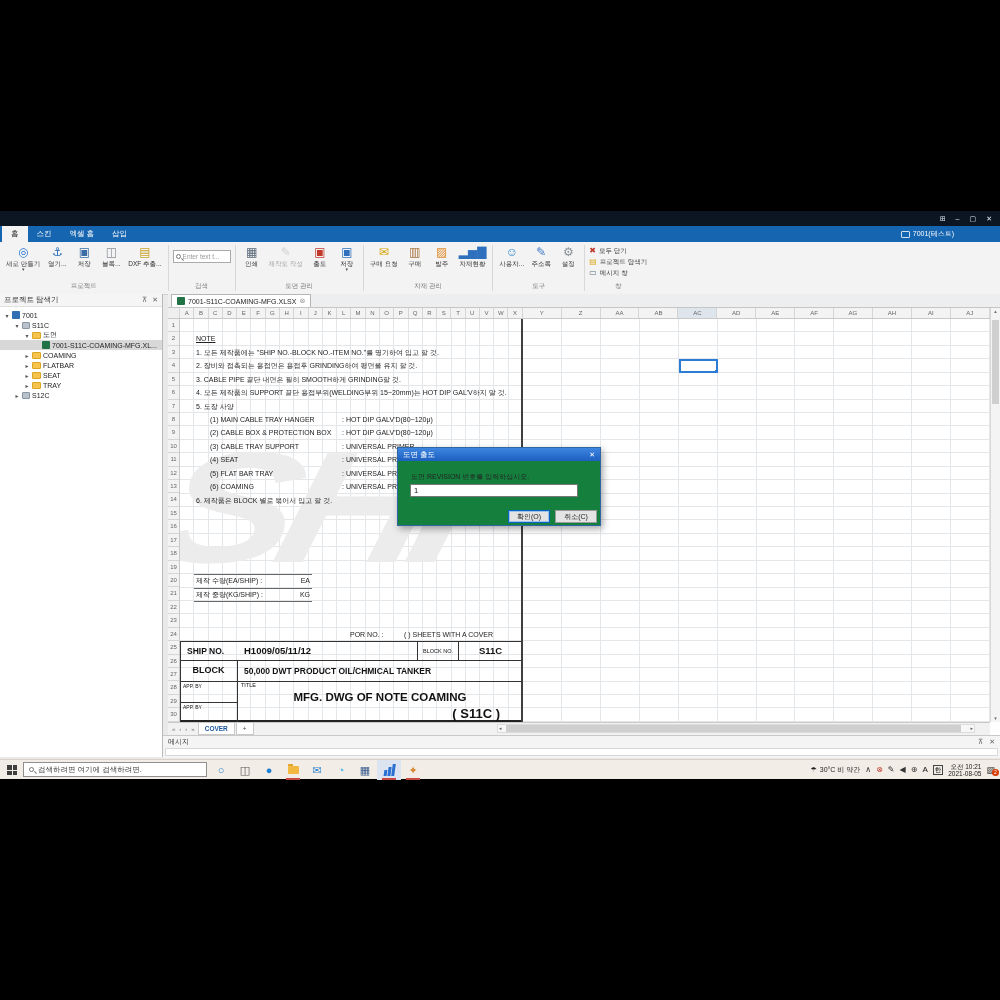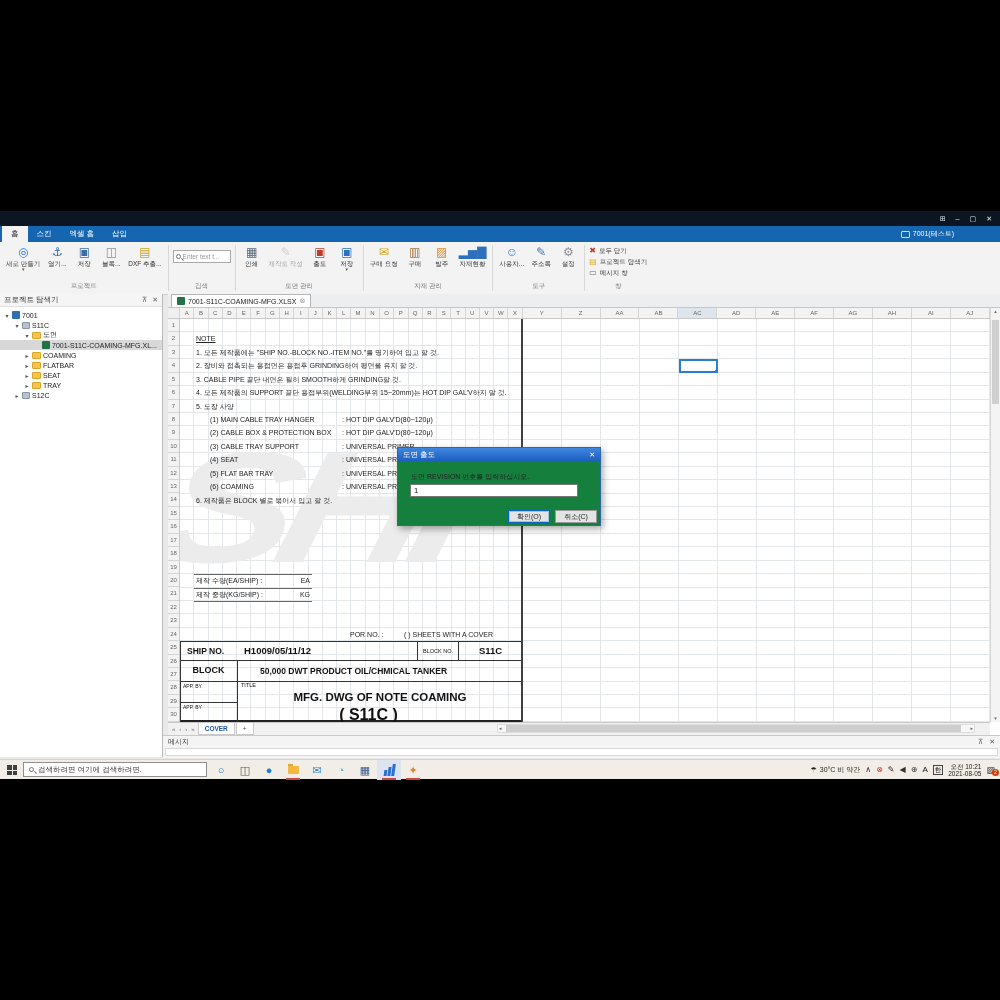--- a/index.html
+++ b/index.html
@@ -93,26 +93,26 @@
   #selhandle{position:absolute;right:-2px;bottom:-2px;width:3px;height:3px;background:#2b7cd3;}
 
   
   #tblock{position:absolute;left:0;top:322px;width:343px;height:81px;border-top:1px solid #333;border-bottom:2px solid #222;z-index:2;background:transparent;}
   .tbline{position:absolute;background:#333;}
   .tb-hull-label{position:absolute;left:7px;top:4px;font-size:8.5px;font-weight:bold;color:#111;}
   .tb-hull-value{position:absolute;left:64px;top:3px;font-size:9.5px;font-weight:bold;color:#111;}
   .tb-blockno{position:absolute;left:238px;top:6px;width:40px;text-align:center;font-size:5.5px;color:#111;}
   .tb-s11c{position:absolute;left:278px;top:3px;width:65px;text-align:center;font-size:9.5px;font-weight:bold;color:#111;}
   .tb-type-label{position:absolute;left:0;top:23px;width:57px;text-align:center;font-size:9px;font-weight:bold;color:#111;}
-  .tb-type-value{position:absolute;left:64px;top:24px;font-size:8.5px;font-weight:bold;color:#111;white-space:nowrap;margin-left:16px;}
+  .tb-type-value{position:absolute;left:64px;top:24px;font-size:8.5px;font-weight:bold;color:#111;white-space:nowrap;}
   .tb-app1{position:absolute;left:3px;top:41px;font-size:5px;color:#111;}
   .tb-app2{position:absolute;left:3px;top:62px;font-size:5px;color:#111;}
   .tb-title-label{position:absolute;left:61px;top:40px;font-size:5.5px;color:#111;}
   .tb-mfg{position:absolute;left:57px;top:49px;width:286px;text-align:center;font-size:11.5px;font-weight:bold;color:#111;white-space:nowrap;}
-  .tb-mfg2{position:absolute;left:57px;top:64px;width:263px;text-align:center;font-size:16px;font-weight:bold;color:#111;}
+  .tb-mfg2{position:absolute;left:57px;top:64px;width:263px;text-align:right;font-size:13px;font-weight:bold;color:#111;}
 
   
   #stabbar{position:absolute;left:0;top:428px;width:822px;height:13px;background:#f1f1f1;border-top:1px solid #c9c9c9;display:flex;align-items:center;gap:2px;padding-left:3px;font-size:7px;color:#555;}
   .snav{font-size:6px;color:#777;padding:0 1px;}
   .stab{height:12px;line-height:11px;padding:0 6px;background:#fff;border:1px solid #c9c9c9;border-top:0;color:#1a56a0;font-weight:bold;font-size:6.5px;}
   .stab.plus{color:#555;font-weight:normal;}
   #hscroll{position:absolute;left:329px;top:430px;width:478px;height:9px;background:#f7f7f7;border:1px solid #dcdcdc;}
   #hthumb{position:absolute;left:8px;top:0;height:7px;width:455px;background:#cfcfcf;}
   .harr{position:absolute;top:0;font-size:5px;color:#666;line-height:7px;}
   #vscroll{position:absolute;right:0;top:14px;width:10px;height:414px;background:#f4f4f4;border-left:1px solid #d9d9d9;font-size:5px;color:#666;text-align:center;}

